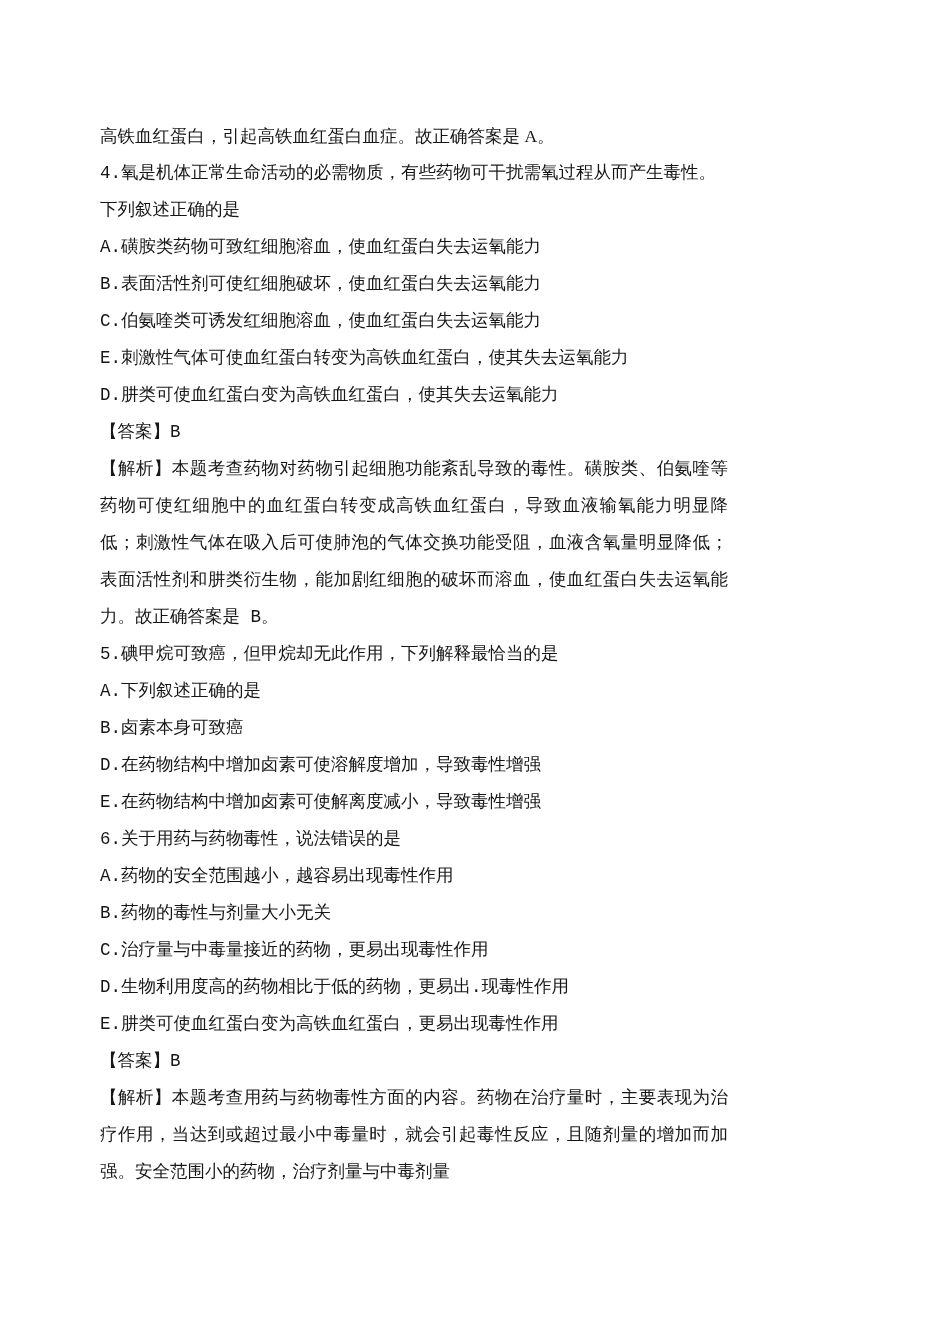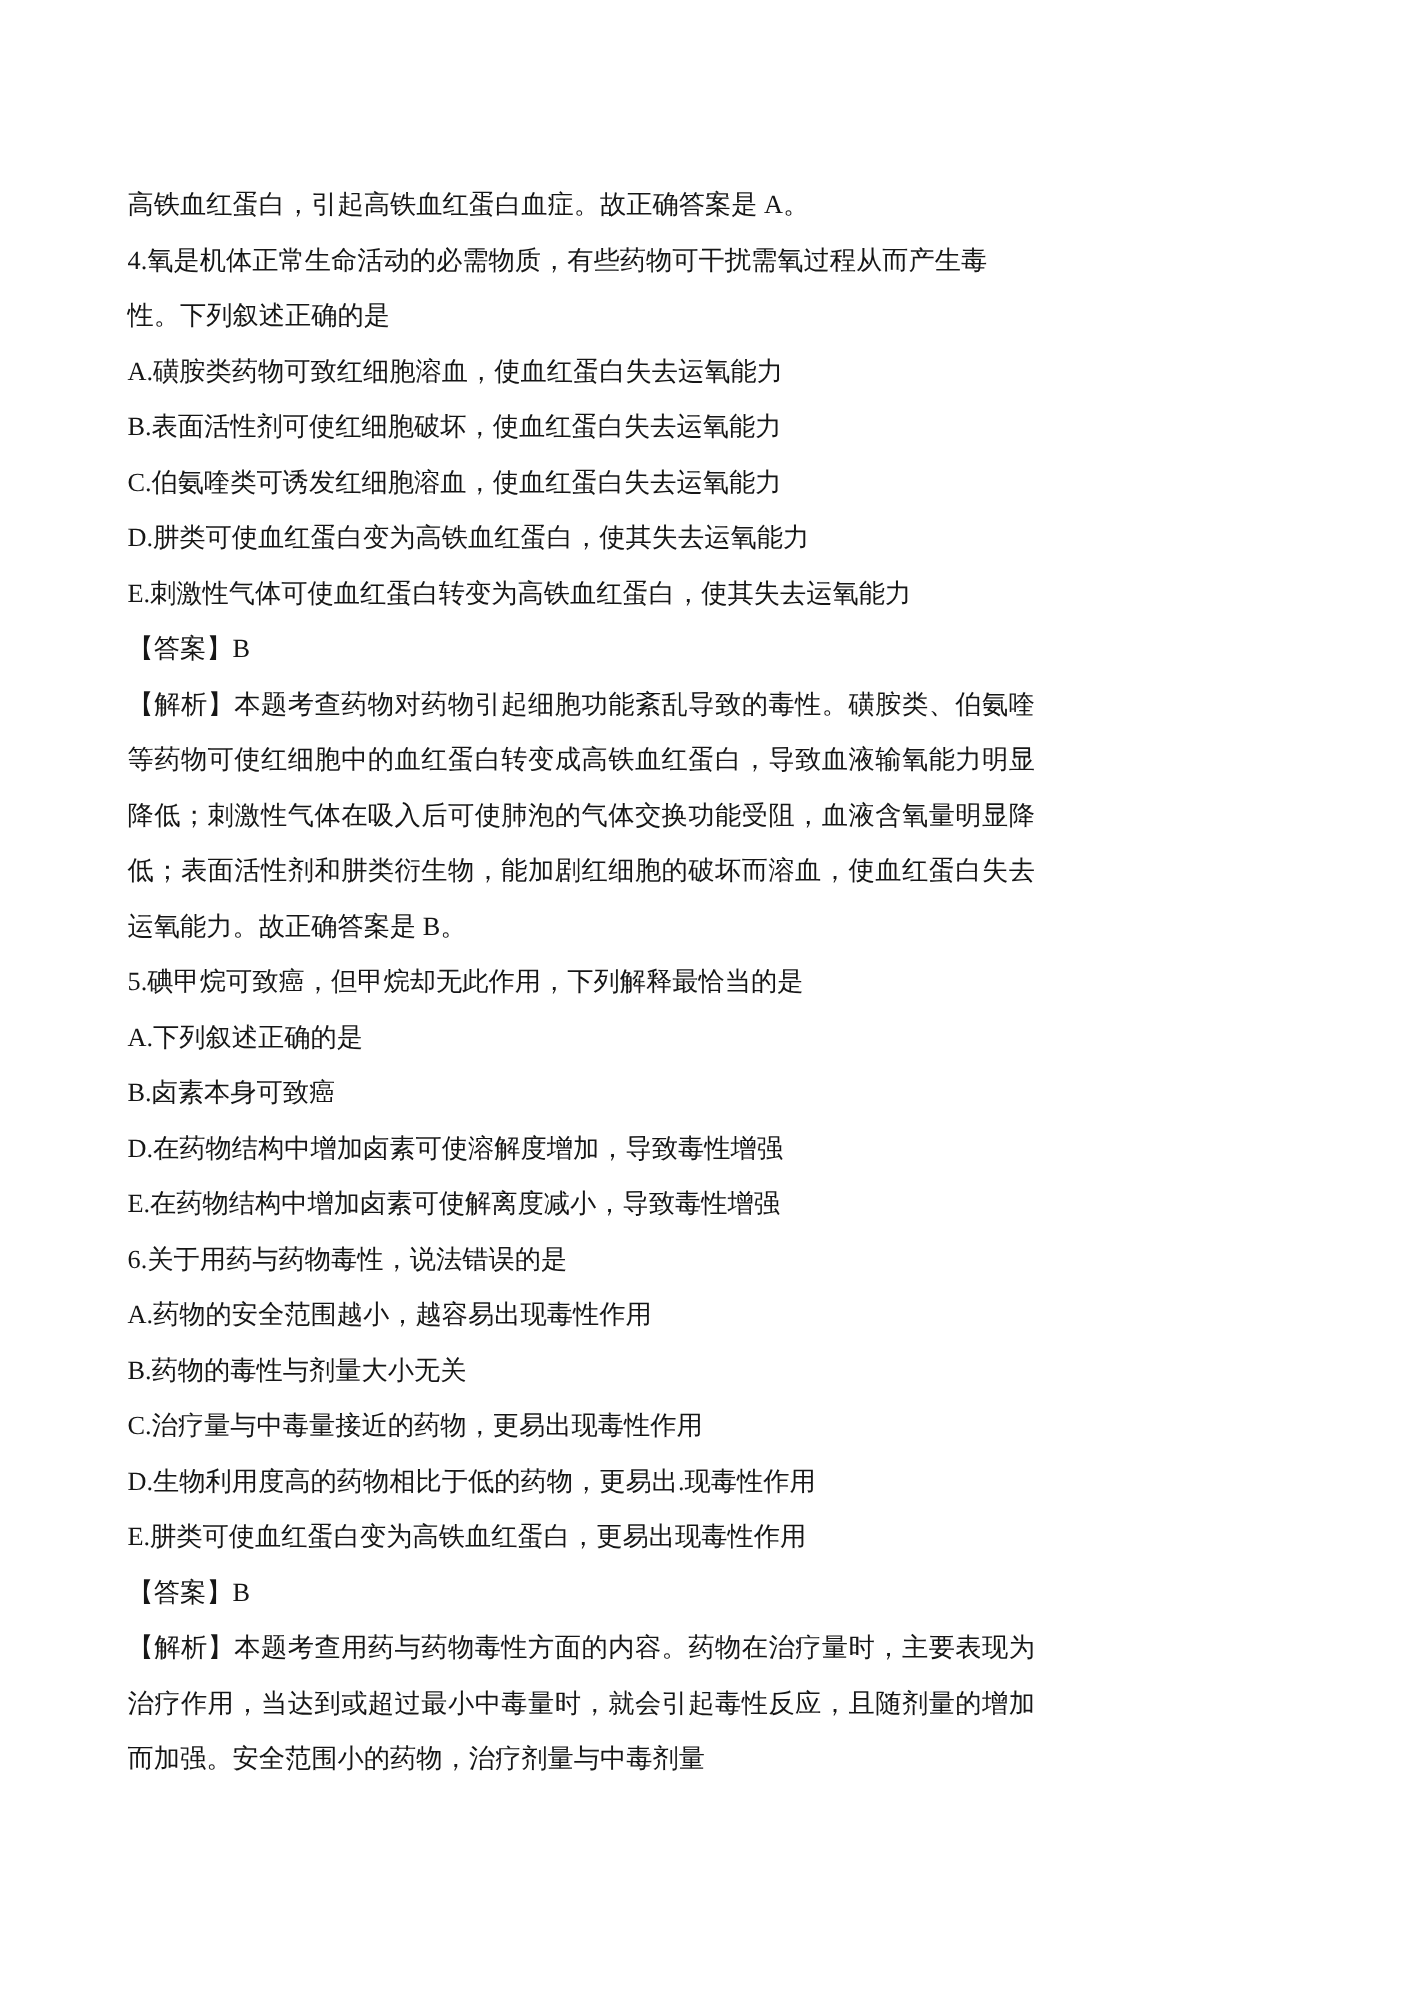--- a/index.html
+++ b/index.html
@@ -9,55 +9,57 @@
   }
   body {
     width: 950px;
     height: 1344px;
     overflow: hidden;
   }
   .page {
     box-sizing: border-box;
     width: 773px;
     height: 1344px;
-    padding: 118px 83px 0 85px;
+    padding: 118px 83px 0 62px;
     background: #ffffff;
     font-family: "Liberation Serif", "DejaVu Serif", serif;
     color: #161616;
+    margin-left: 38px;
   }
   .page p {
     margin: 0;
     padding: 0;
     font-size: 17.5px;
     line-height: 37px;
     white-space: normal;
     word-break: break-all;
   }
   .para {
     text-align: justify;
   }
   section {
     margin: 0;
     padding: 0;
+    font-family: Liberation Mono, monospace;
   }
 </style>
 </head>
 <body>
 
 <div class="page">
 
   <p class="line">高铁血红蛋白，引起高铁血红蛋白血症。故正确答案是 A。</p>
 
   <section>
     <p class="line">4.氧是机体正常生命活动的必需物质，有些药物可干扰需氧过程从而产生毒性。下列叙述正确的是</p>
     <p class="line">A.磺胺类药物可致红细胞溶血，使血红蛋白失去运氧能力</p>
     <p class="line">B.表面活性剂可使红细胞破坏，使血红蛋白失去运氧能力</p>
     <p class="line">C.伯氨喹类可诱发红细胞溶血，使血红蛋白失去运氧能力</p>
+    <p class="line">E.刺激性气体可使血红蛋白转变为高铁血红蛋白，使其失去运氧能力</p>
     <p class="line">D.肼类可使血红蛋白变为高铁血红蛋白，使其失去运氧能力</p>
-    <p class="line">E.刺激性气体可使血红蛋白转变为高铁血红蛋白，使其失去运氧能力</p>
     <p class="line">【答案】B</p>
     <p class="para">【解析】本题考查药物对药物引起细胞功能紊乱导致的毒性。磺胺类、伯氨喹等药物可使红细胞中的血红蛋白转变成高铁血红蛋白，导致血液输氧能力明显降低；刺激性气体在吸入后可使肺泡的气体交换功能受阻，血液含氧量明显降低；表面活性剂和肼类衍生物，能加剧红细胞的破坏而溶血，使血红蛋白失去运氧能力。故正确答案是 B。</p>
   </section>
 
   <section>
     <p class="line">5.碘甲烷可致癌，但甲烷却无此作用，下列解释最恰当的是</p>
     <p class="line">A.下列叙述正确的是</p>
     <p class="line">B.卤素本身可致癌</p>
     <p class="line">D.在药物结构中增加卤素可使溶解度增加，导致毒性增强</p>
     <p class="line">E.在药物结构中增加卤素可使解离度减小，导致毒性增强</p>

